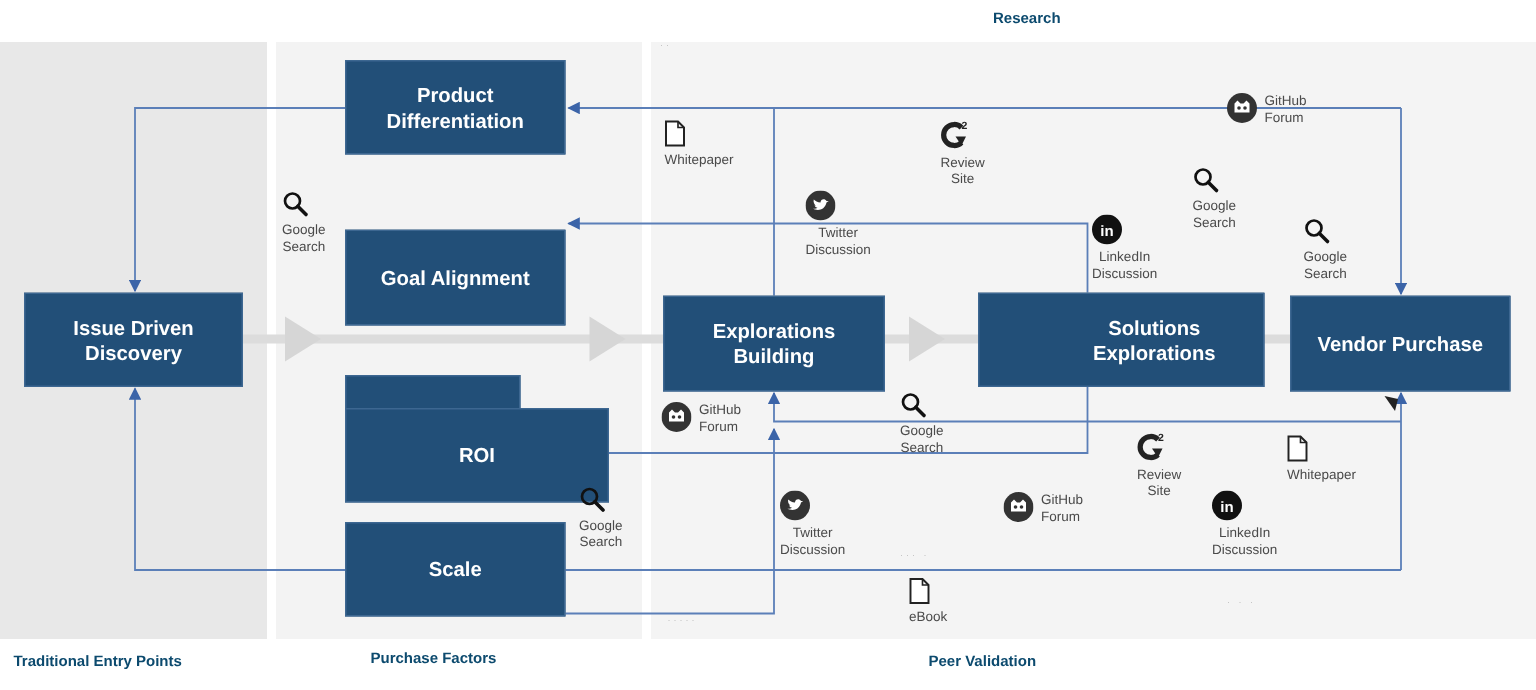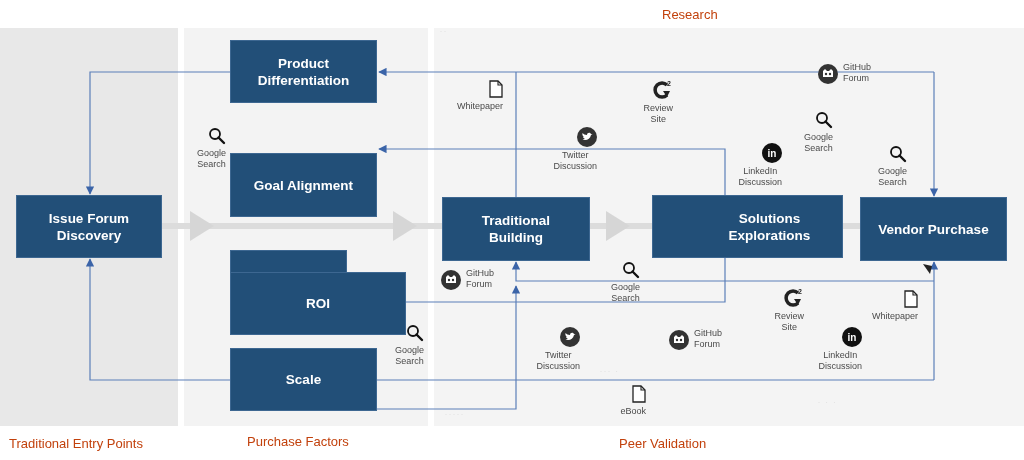--- a/index.html
+++ b/index.html
@@ -7,21 +7,21 @@
     width: 1024px; height: 460px; position: relative; overflow: hidden;
     background: #ffffff;
     font-family: "Liberation Sans", "DejaVu Sans", sans-serif;
   }
   .panel { position: absolute; top: 28px; height: 398px; }
   .panel-entry { left: 0; width: 178px; background: #e8e8e8; }
   .panel-factors { left: 184px; width: 244px; background: #f3f3f3; }
   .panel-research { left: 434px; width: 590px; background: #f4f4f4; }
 
   .section-label {
-    position: absolute; font-weight: normal; font-size: 13px; color: #c2410c;
+    position: absolute; font-weight: bold; font-size: 10px; color: #0c4a6e;
     white-space: nowrap;
   }
   .lbl-research { top: 7px; left: 662px; }
   .lbl-entry { top: 436px; left: 9px; }
   .lbl-factors { top: 434px; left: 247px; }
   .lbl-peer { top: 436px; left: 619px; }
 
   .flow-track { position: absolute; top: 223px; height: 6px; background: #dcdcdc; }
   .chev {
     position: absolute; width: 0; height: 0;
@@ -33,21 +33,21 @@
     position: absolute; background: #224f78; color: #ffffff;
     display: flex; align-items: center; justify-content: center;
     text-align: center; font-weight: bold; font-size: 13.5px; line-height: 17px;
     box-shadow: 0 0 0 1px #3d6791 inset;
     cursor: pointer;
   }
 
   svg.lines { position: absolute; left: 0; top: 0; pointer-events: none; }
 
   .src {
-    position: absolute; display: flex; align-items: flex-end;
+    position: absolute; display: flex; align-items: flex-start;
     font-size: 9px; color: #4a4a4a; line-height: 11px;
   }
   .src.col { flex-direction: column; text-align: center; }
   .src.row { flex-direction: row; text-align: left; }
   .src .ic { display: block; }
   .src.row .ic { margin-right: 5px; }
   .src.col .ic { margin-bottom: 3px; }
   .src .txt { white-space: pre-line; }
 
   .dots { position: absolute; font-size: 6px; color: #bdbdbd; letter-spacing: 2px; }
@@ -96,39 +96,39 @@
 
     <path d="M377,380 L934,380"></path>
 
     <path d="M377,409 L516,409 L516,286" marker-end="url(#ah)"></path>
   </g>
 
   <path d="M923,264 L932,266 L930,274 Z" fill="#222"></path>
 </svg>
 
 <div class="box" style="left:16px; top:195px; width:146px; height:63px;">
-  <span style="width:110px;">Issue Forum Discovery</span>
+  <span style="width:110px;">Issue Driven Discovery</span>
 </div>
 <div class="box" style="left:230px; top:40px; width:147px; height:63px;">
   <span style="width:110px;text-align:center;">Product Differentiation</span>
 </div>
 <div class="box" style="left:230px; top:117px; width:147px; height:64px;margin-top:36px;">
   <span>Goal Alignment</span>
 </div>
 <div class="box" style="left:230px; top:207px; width:117px; height:63px;margin-top:43px;">
   <span>Speed to Value</span>
 </div>
 <div class="box" style="left:230px; top:272px; width:176px; height:63px;">
   <span>ROI</span>
 </div>
 <div class="box" style="left:230px; top:348px; width:147px; height:63px;">
   <span>Scale</span>
 </div>
 <div class="box" style="left:442px; top:197px; width:148px; height:64px;">
-  <span style="width:100px;">Traditional Building</span>
+  <span style="width:100px;">Explorations Building</span>
 </div>
 <div class="box" style="left:652px; top:195px; width:147px; height:63px;padding-left:44px;">
   <span style="width:100px;">Solutions Explorations</span>
 </div>
 <div class="box" style="left:860px; top:197px; width:147px; height:64px;">
   <span>Vendor Purchase</span>
 </div>
 
 <div class="src col" style="left:188px; top:127px; width:38px;">
   <svg class="ic" width="18" height="18" viewBox="0 0 18 18">

